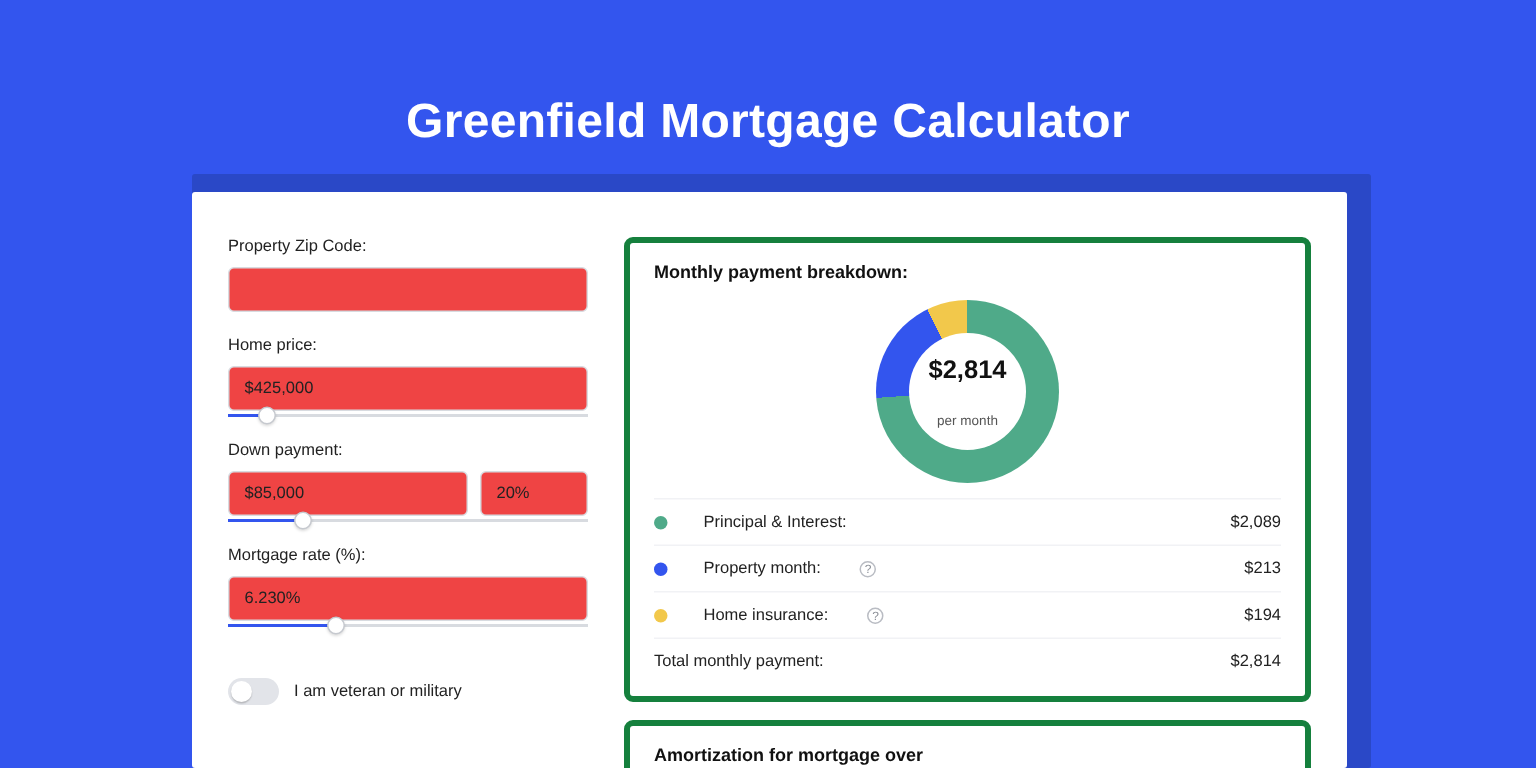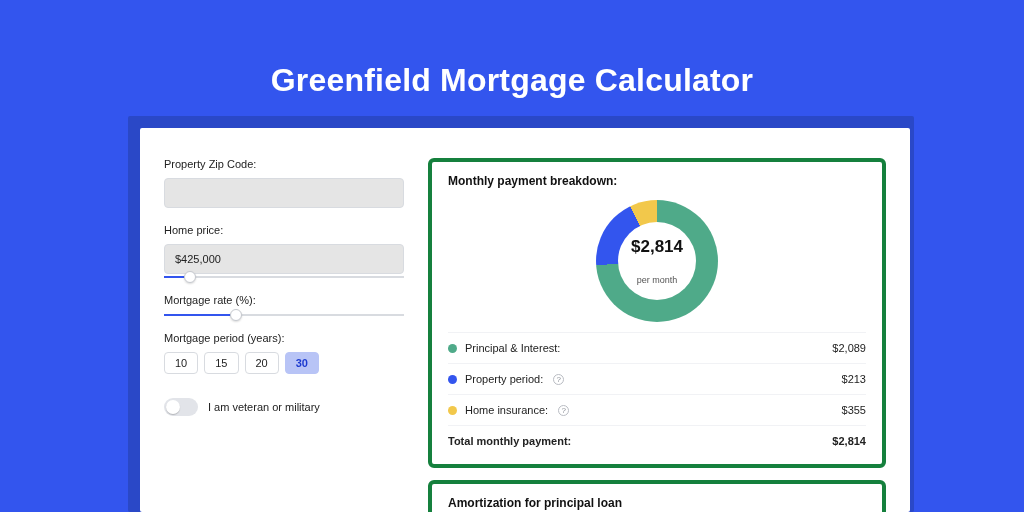--- a/index.html
+++ b/index.html
@@ -27,21 +27,21 @@
     top: 116px;
     left: 128px;
     width: 786px;
     height: 396px;
     background: #2a48c7;
     border-radius: 2px;
   }
   .card {
     position: absolute;
     top: 128px;
-    left: 140px;
+    left: 128px;
     width: 770px;
     height: 384px;
     background: #ffffff;
     border-radius: 2px;
     display: flex;
     padding: 30px 24px 0 24px;
     gap: 24px;
   }
   .left {
     width: 240px;
@@ -54,21 +54,21 @@
     margin-bottom: 8px;
   }
   .input {
     border: 1px solid #d8dbe0;
     border-radius: 4px;
     height: 30px;
     width: 100%;
     padding: 0 10px;
     font-size: 11px;
     color: #222;
-    background: #e5e5e5;
+    background: #ef4444;
   }
   .field-group { margin-bottom: 16px; }
   .slider-track {
     position: relative;
     height: 2px;
     background: #d8dbe0;
     margin-top: 2px;
   }
   .slider-fill {
     position: absolute;
@@ -187,35 +187,35 @@
   .legend-row {
     display: flex;
     align-items: center;
     justify-content: space-between;
     padding: 9px 0;
     border-top: 1px solid #f1f2f5;
     font-size: 11px;
     color: #222;
   }
   .legend-row:first-of-type { border-top: none; }
-  .legend-left { display: flex; align-items: center; gap: 8px; }
+  .legend-left { display: flex; align-items: center; gap: 24px; }
   .dot { width: 9px; height: 9px; border-radius: 50%; display: inline-block; }
   .dot.green { background: #4faa89; }
   .dot.blue { background: #3355ee; }
   .dot.yellow { background: #f2c84b; }
   .info {
     width: 11px; height: 11px;
     border: 1px solid #b9bcc3;
     border-radius: 50%;
     display: inline-flex;
     align-items: center; justify-content: center;
     font-size: 8px; color: #8b8f97;
     margin-left: 2px;
   }
-  .legend-row.total { font-weight: 700; justify-content: space-between; }
+  .legend-row.total { font-weight: 400; justify-content: space-between; }
   .amort-text {
     font-size: 10px;
     color: #444;
     line-height: 1.5;
     margin-top: 6px;
   }
 </style>
 </head>
 <body>
 
@@ -236,38 +236,41 @@
 
     <div class="field-group">
       <div class="label">Home price:</div>
       <input class="input" value="$425,000" style="">
       <div class="slider-track">
         <div class="slider-fill" style="width:11%"></div>
         <div class="slider-thumb" style="left:11%"></div>
       </div>
     </div>
 
+    <div class="field-group">
+      <div class="label">Down payment:</div>
+      <div class="dp-row">
+        <input class="input" value="$85,000" style="">
+        <input class="input" value="20%" style="">
+      </div>
+      <div class="slider-track">
+        <div class="slider-fill" style="width:21%"></div>
+        <div class="slider-thumb" style="left:21%"></div>
+      </div>
+    </div>
 
     <div class="field-group">
       <div class="label">Mortgage rate (%):</div>
+      <input class="input" value="6.230%" style="">
       <div class="slider-track">
         <div class="slider-fill" style="width:30%"></div>
         <div class="slider-thumb" style="left:30%"></div>
       </div>
     </div>
 
-    <div class="field-group" style="margin-bottom:6px;">
-      <div class="label">Mortgage period (years):</div>
-      <div class="periods">
-        <button class="period-btn">10</button>
-        <button class="period-btn">15</button>
-        <button class="period-btn">20</button>
-        <button class="period-btn active">30</button>
-      </div>
-    </div>
 
     <div class="vet-row">
       <div class="toggle">
         <div class="knob"></div>
       </div>
       <div class="vet-label">I am veteran or military</div>
     </div>
 
   </div>
 
@@ -289,43 +292,43 @@
         <div class="legend-left">
           <span class="dot green"></span>
           <span>Principal &amp; Interest:</span>
         </div>
         <span>$2,089</span>
       </div>
 
       <div class="legend-row">
         <div class="legend-left">
           <span class="dot blue"></span>
-          <span>Property period:</span>
+          <span>Property month:</span>
           <span class="info">?</span>
         </div>
         <span>$213</span>
       </div>
 
       <div class="legend-row">
         <div class="legend-left">
           <span class="dot yellow"></span>
           <span>Home insurance:</span>
           <span class="info">?</span>
         </div>
-        <span>$355</span>
+        <span>$194</span>
       </div>
 
       <div class="legend-row total">
         <div class="legend-left">
           <span>Total monthly payment:</span>
         </div>
         <span>$2,814</span>
       </div>
     </div>
 
     <div class="panel">
-      <div class="panel-title">Amortization for principal loan</div>
+      <div class="panel-title">Amortization for mortgage over</div>
       <div class="amort-text">Amortization for a mortgage loan refers to the gradual repayment of the loan principal and interest over a specified</div>
     </div>
 
   </div>
 
 </div>
 
 </body></html>

